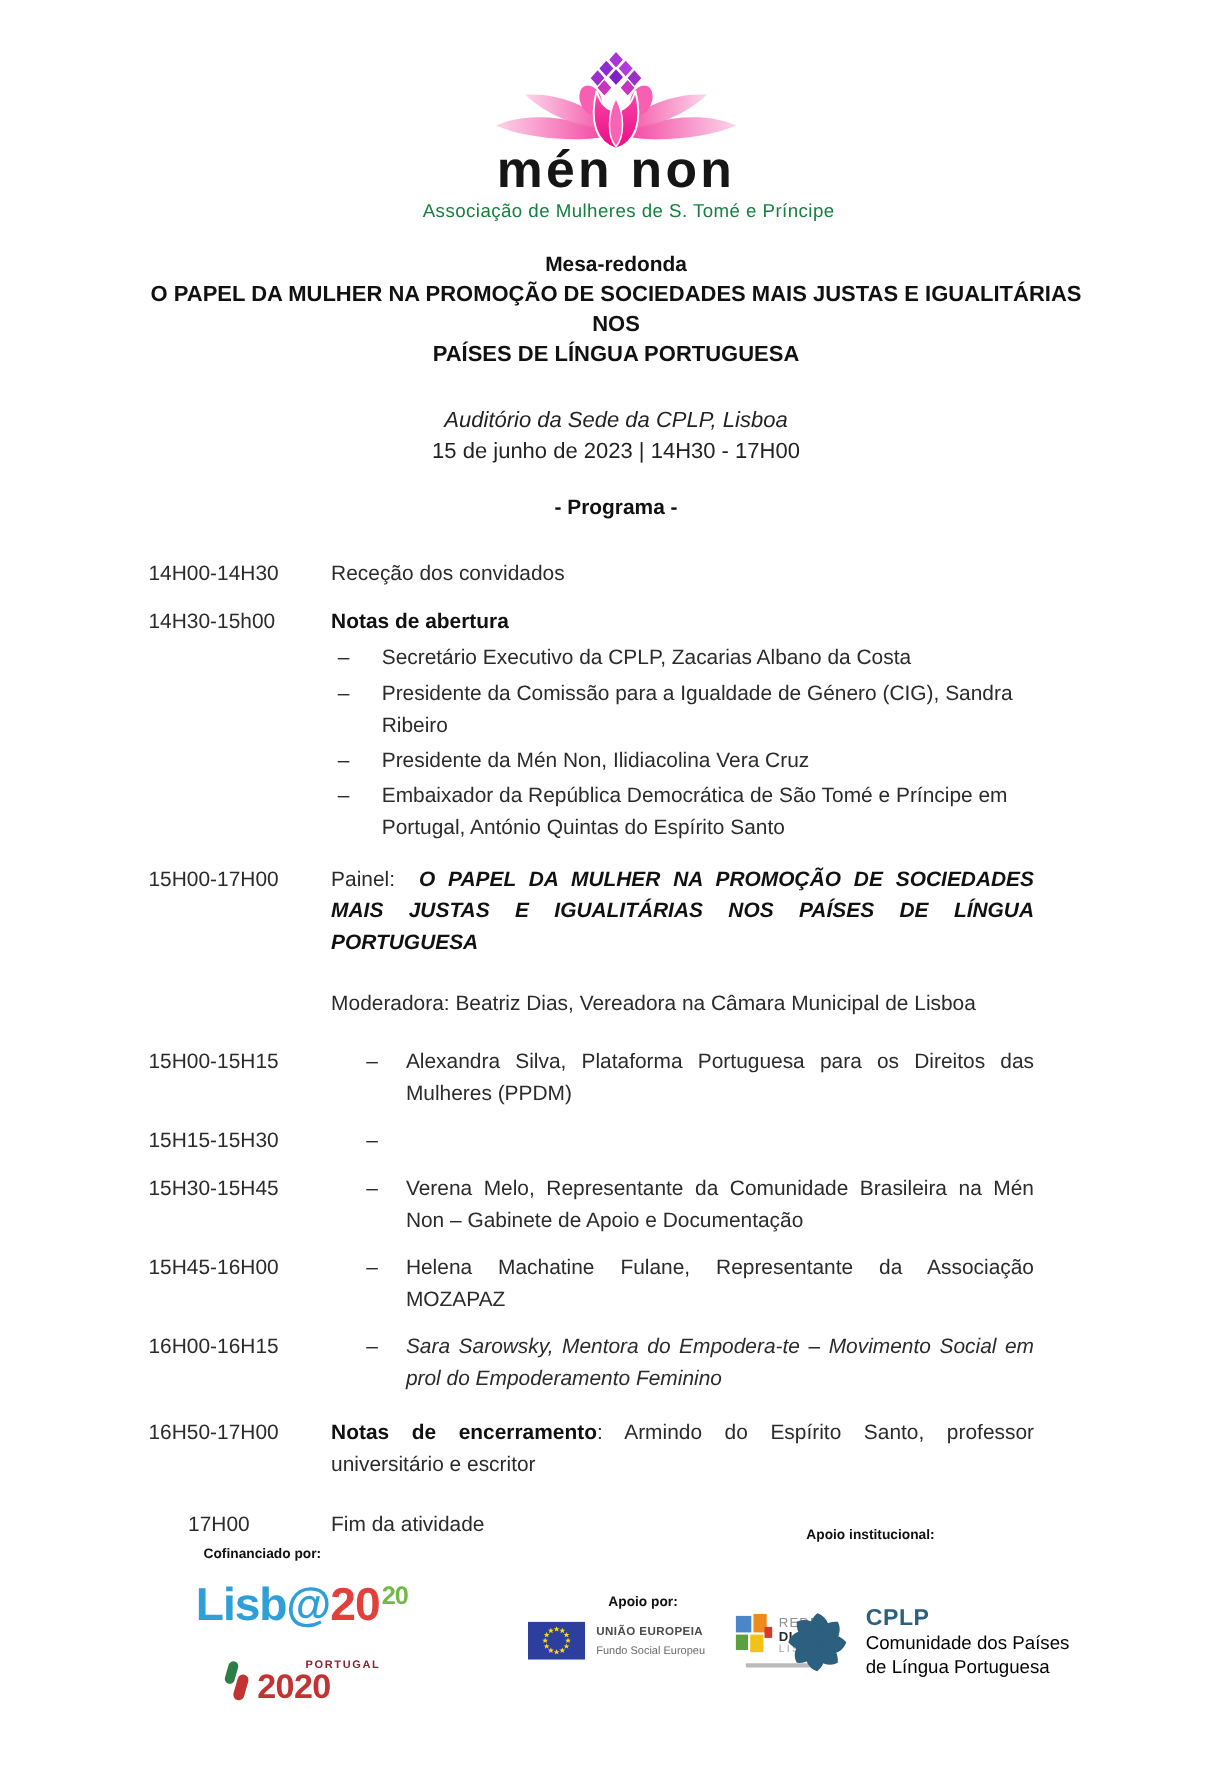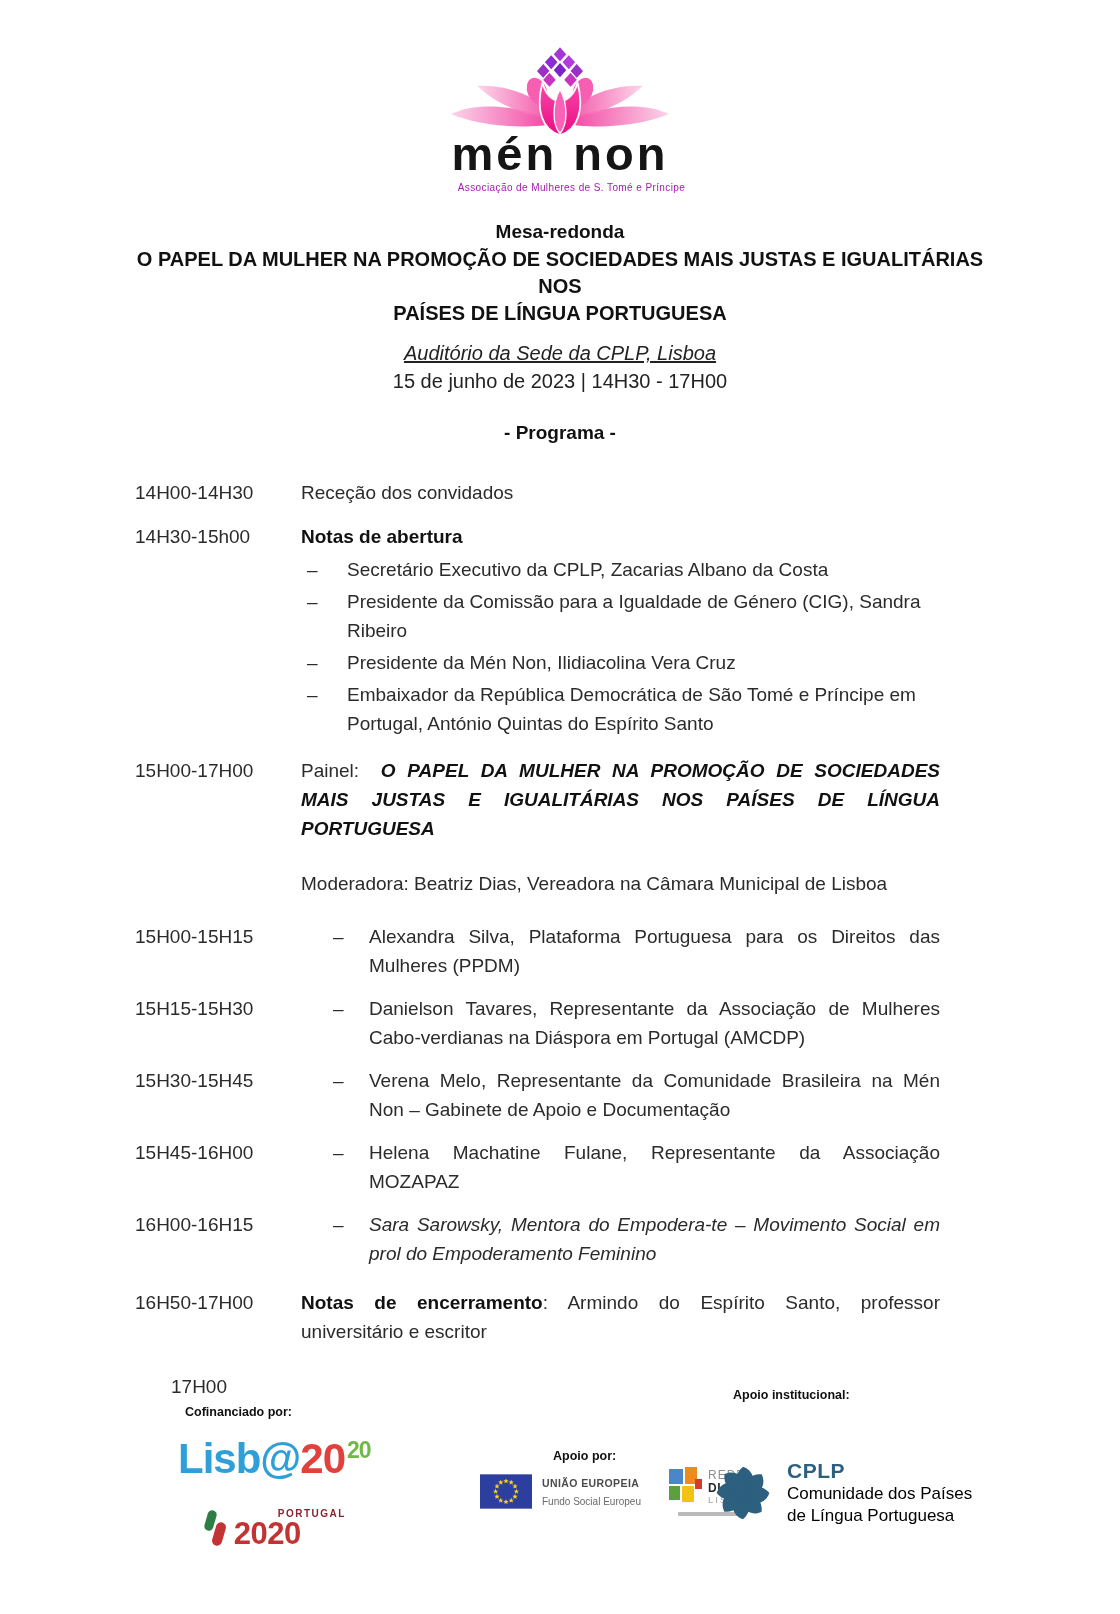--- a/index.html
+++ b/index.html
@@ -13,31 +13,31 @@
   }
 
   
   .brand { padding-top:42px; text-align:center; }
   .brand svg.lotus { display:block; margin:0 auto; }
   .brand-name {
     margin-top:-14px; font-size:47px; font-weight:700; color:#151515;
     letter-spacing:3px; line-height:1.0;
   }
   .brand-tagline {
-    margin-top:5px; font-size:10px; color:#a21caf; letter-spacing:0.4px;padding-left:23px;
+    margin-top:5px; font-size:17px; color:#15803d; letter-spacing:0.4px;padding-left:23px;
   }
 
   
   .titleblock { text-align:center; margin-top:28px; }
   .kicker { font-size:19px; font-weight:700; color:#111; }
   .maintitle {
     margin:3px auto 0; width:860px; font-size:20px; font-weight:700;
     color:#111; line-height:27px;
   }
-  .venue { margin-top:15px; font-size:20px; font-style:italic; color:#222;text-decoration:underline; }
+  .venue { margin-top:35px; font-size:20px; font-style:italic; color:#222; }
   .datetime { margin-top:5px; font-size:20px; color:#222; }
   .program-label { margin-top:29px; font-size:19px; font-weight:700; color:#111; }
 
   
   .program { margin:34px 180px 0 135px; font-size:19px; line-height:29px; }
   .row { display:grid; grid-template-columns:92px 1fr; column-gap:74px; margin-bottom:15px; }
   .time { text-align:right; white-space:nowrap; color:#2b2b2b; font-feature-settings:"onum"; }
   .bold { font-weight:700; color:#111; }
   .bolditalic { font-weight:700; font-style:italic; color:#111; }
   .justify { text-align:justify; }
@@ -205,21 +205,20 @@
       <div class="content subitem">
         <span class="dash">–</span>
         <p>Alexandra Silva, Plataforma Portuguesa para os Direitos das Mulheres (PPDM)</p>
       </div>
     </div>
 
     <div class="row r5">
       <div class="time">15H15-15H30</div>
       <div class="content subitem">
         <span class="dash">–</span>
-        <p>Danielson Tavares, Representante da Associação de Mulheres Cabo-verdianas na Diáspora em Portugal (AMCDP)</p>
       </div>
     </div>
 
     <div class="row r6">
       <div class="time">15H30-15H45</div>
       <div class="content subitem">
         <span class="dash">–</span>
         <p>Verena Melo, Representante da Comunidade Brasileira na Mén Non – Gabinete de Apoio e Documentação</p>
       </div>
     </div>
@@ -245,20 +244,23 @@
       <div class="time">16H50-17H00</div>
       <div class="content">
         <p class="justify">
           <span class="bold">Notas de encerramento</span><span>: Armindo do Espírito Santo, professor universitário e escritor</span>
         </p>
       </div>
     </div>
 
     <div class="row r11">
       <div class="time">17H00</div>
+      <div class="content">
+          <p>Fim da atividade</p>
+        </div>
     </div>
 
   </section>
 
   <footer class="footer">
     <div class="foot-label lbl-cofinance">Cofinanciado por:</div>
     <div class="foot-label lbl-apoio">Apoio por:</div>
     <div class="foot-label lbl-inst">Apoio institucional:</div>
 
     <div class="logo-group group-a">

